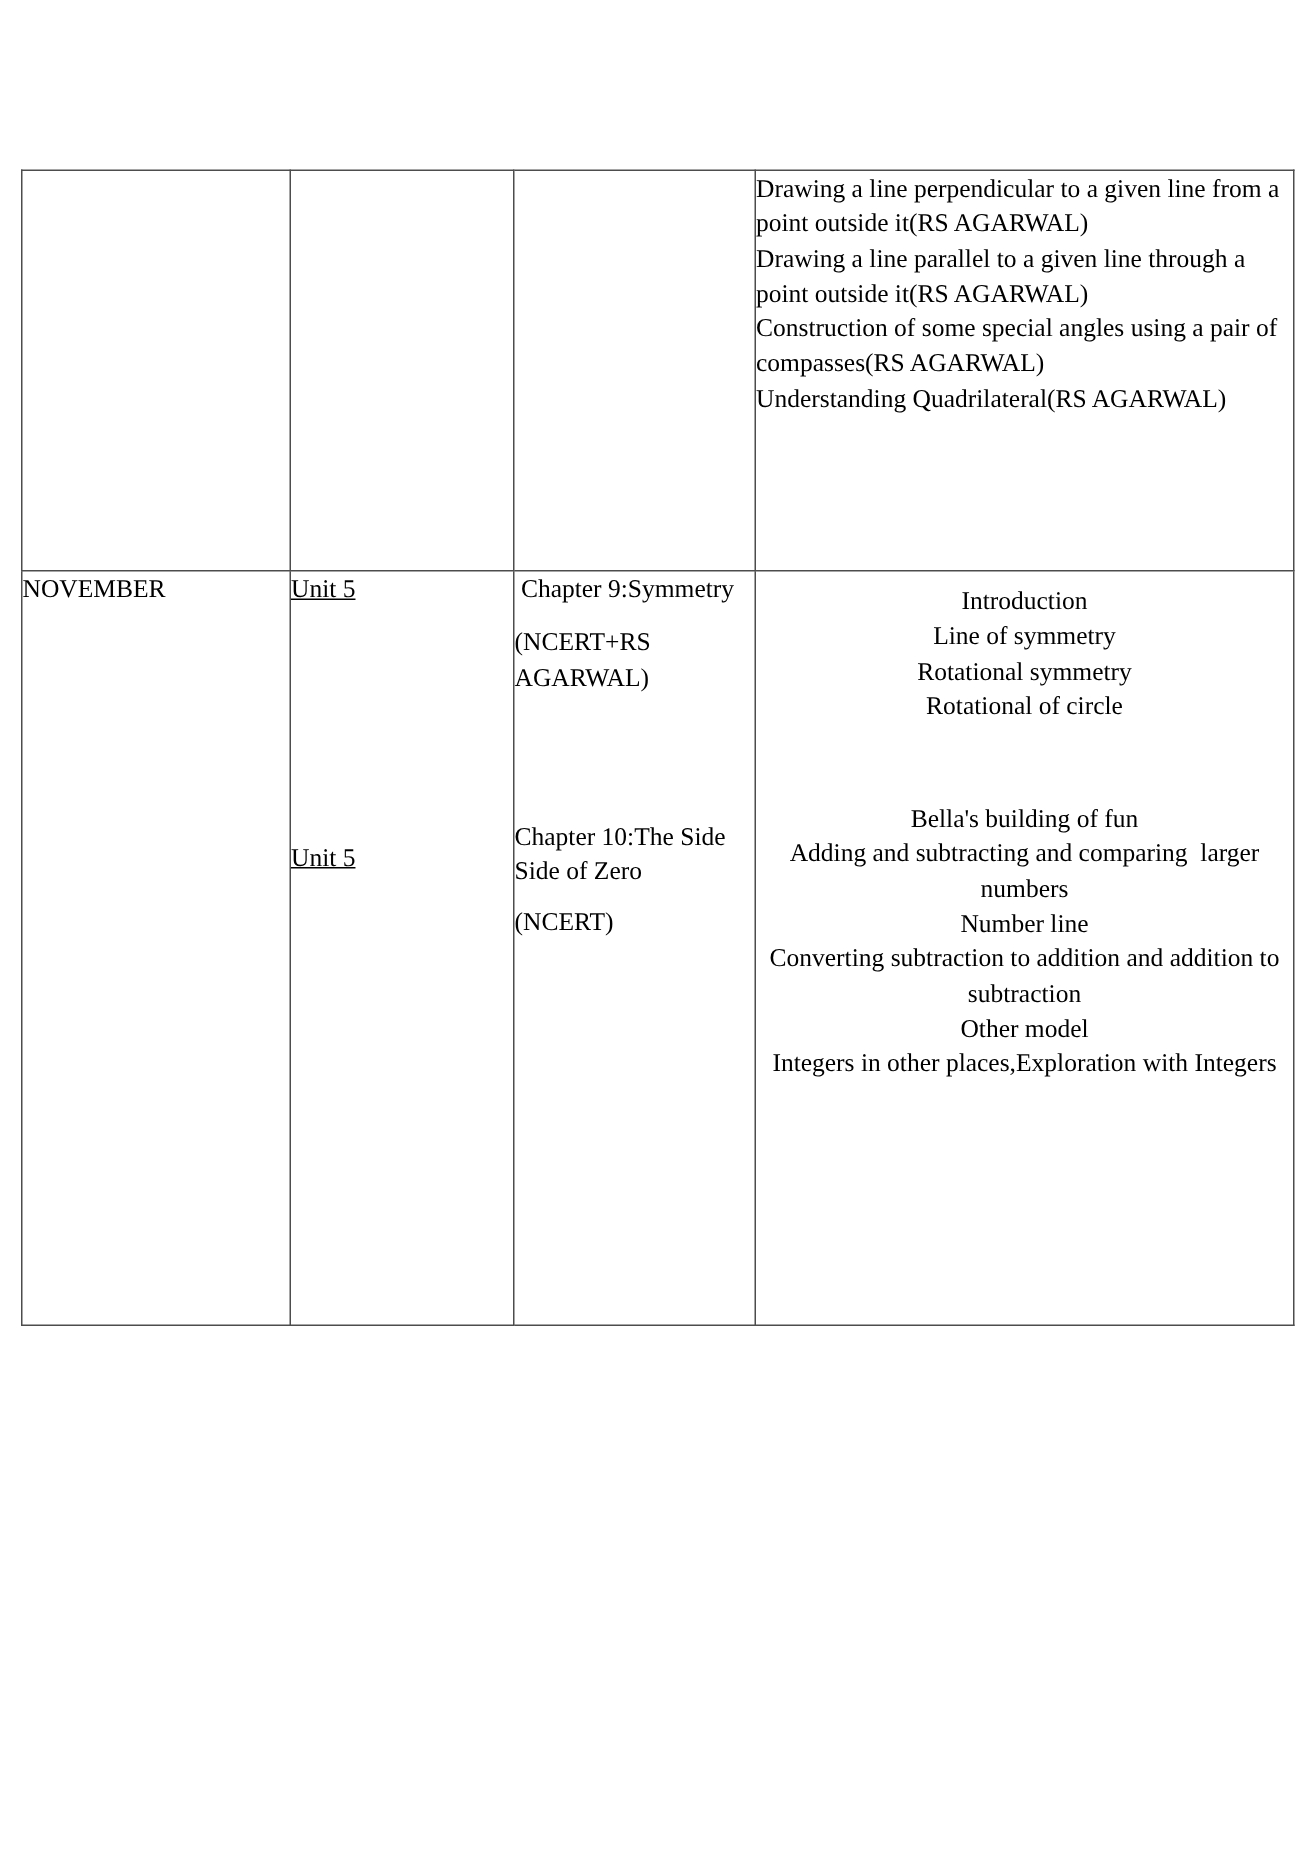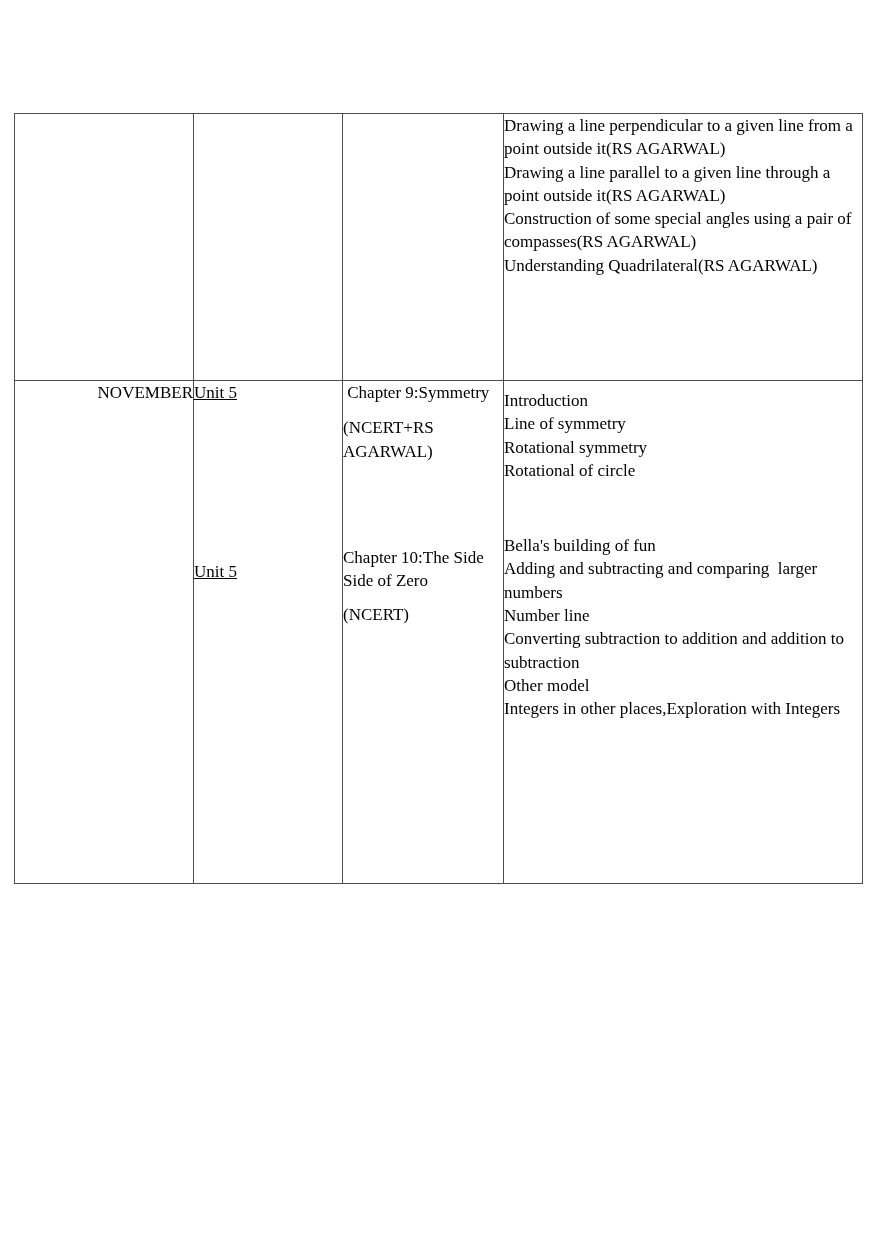--- a/index.html
+++ b/index.html
@@ -24,25 +24,25 @@
   }
   table.syllabus td {
     border: 1px solid #4d4d4d;
     vertical-align: top;
     padding: 0;
     overflow: hidden;
   }
   tr.row-1 { height: 267px; }
   tr.row-2 { height: 503px; }
 
-  td.month-cell { text-align: right; padding-top: 7px; margin-left: 44px; }
+  td.month-cell { text-align: left; padding-top: 7px; margin-left: 44px; }
   td.unit-cell  { padding: 7px 4px 0 8px; text-decoration: underline; }
   td.chapter-cell { padding: 7px 6px 0 9px; }
   td.topics-cell  { padding: 5px 12px 0 67px; }
-  tr.row-2 td.topics-cell { padding-top: 8px; }
+  tr.row-2 td.topics-cell { padding-top: 8px; text-align: center; }
 
   .unit-cell p, .chapter-cell p { margin: 0; white-space: pre-wrap; }
   .unit-2 { margin-top: 156px !important; }
   .chapter-source-1 { margin-top: 12px !important; }
   .chapter-title-2 { margin-top: 83px !important; }
   .chapter-source-2 { margin-top: 11px !important; }
 
   ul.topics {
     margin: 0; padding: 0;
     list-style: none;

